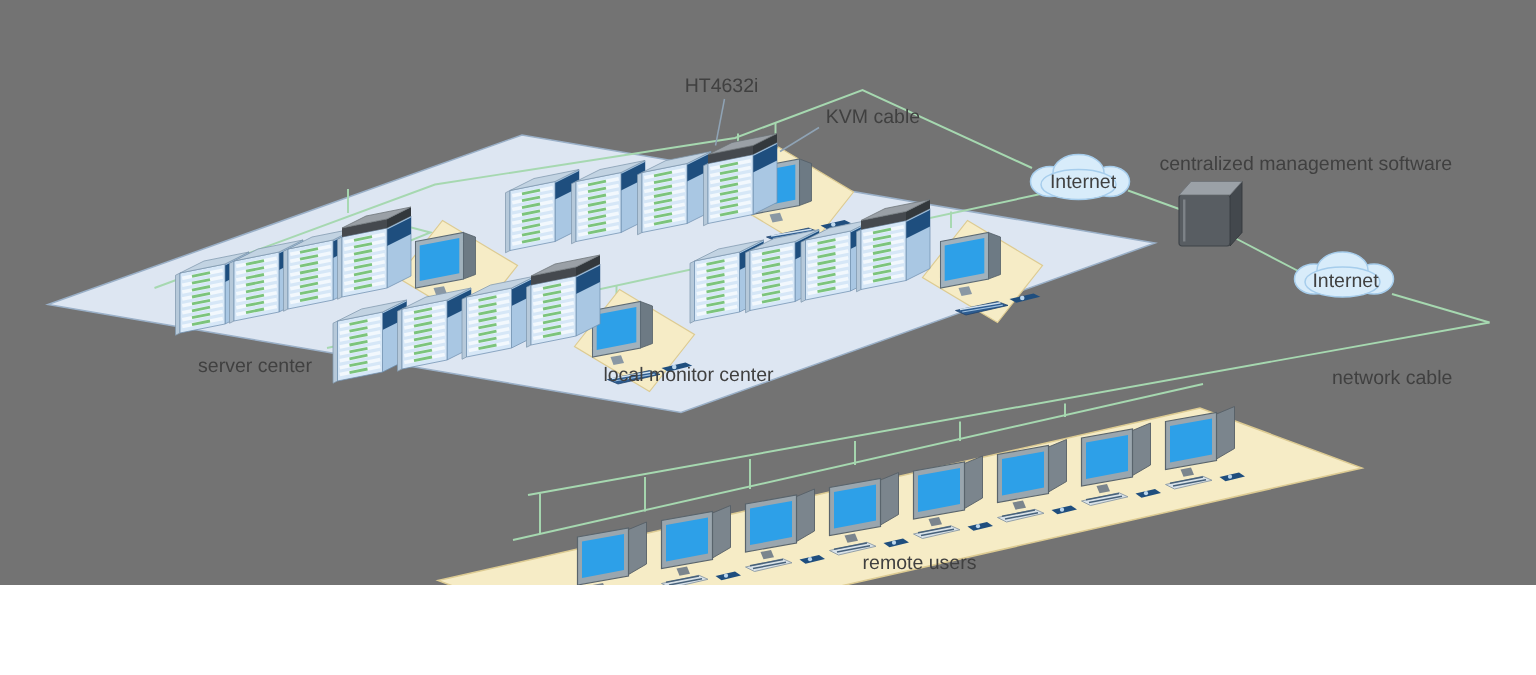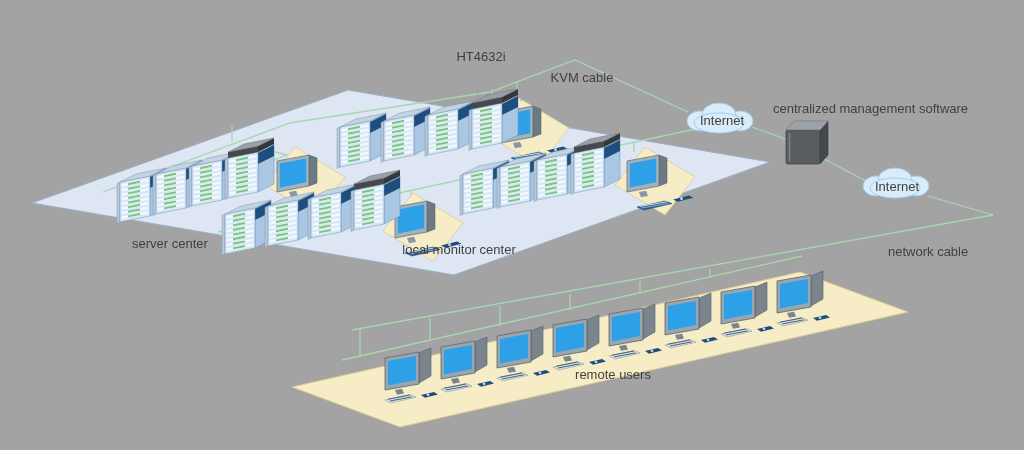--- a/index.html
+++ b/index.html
@@ -1,16 +1,16 @@
 <!DOCTYPE html>
 <html><head>
 <meta charset="utf-8">
 <style>
   html,body{margin:0;padding:0;background:#ffffff;}
-  #stage{position:relative;width:1024px;height:450px;background:#a3a3a3;overflow:hidden;
+  #stage{position:relative;width:1024px;height:390px;background:#737373;overflow:hidden;
          font-family:"Liberation Sans", sans-serif;}
   .lbl{font:13px "Liberation Sans", sans-serif; fill:#404040;}
 </style>
 </head>
 <body>
 
 <div id="stage">
 <svg width="1024" height="450" viewBox="0 0 1024 450">
 
   <defs>

